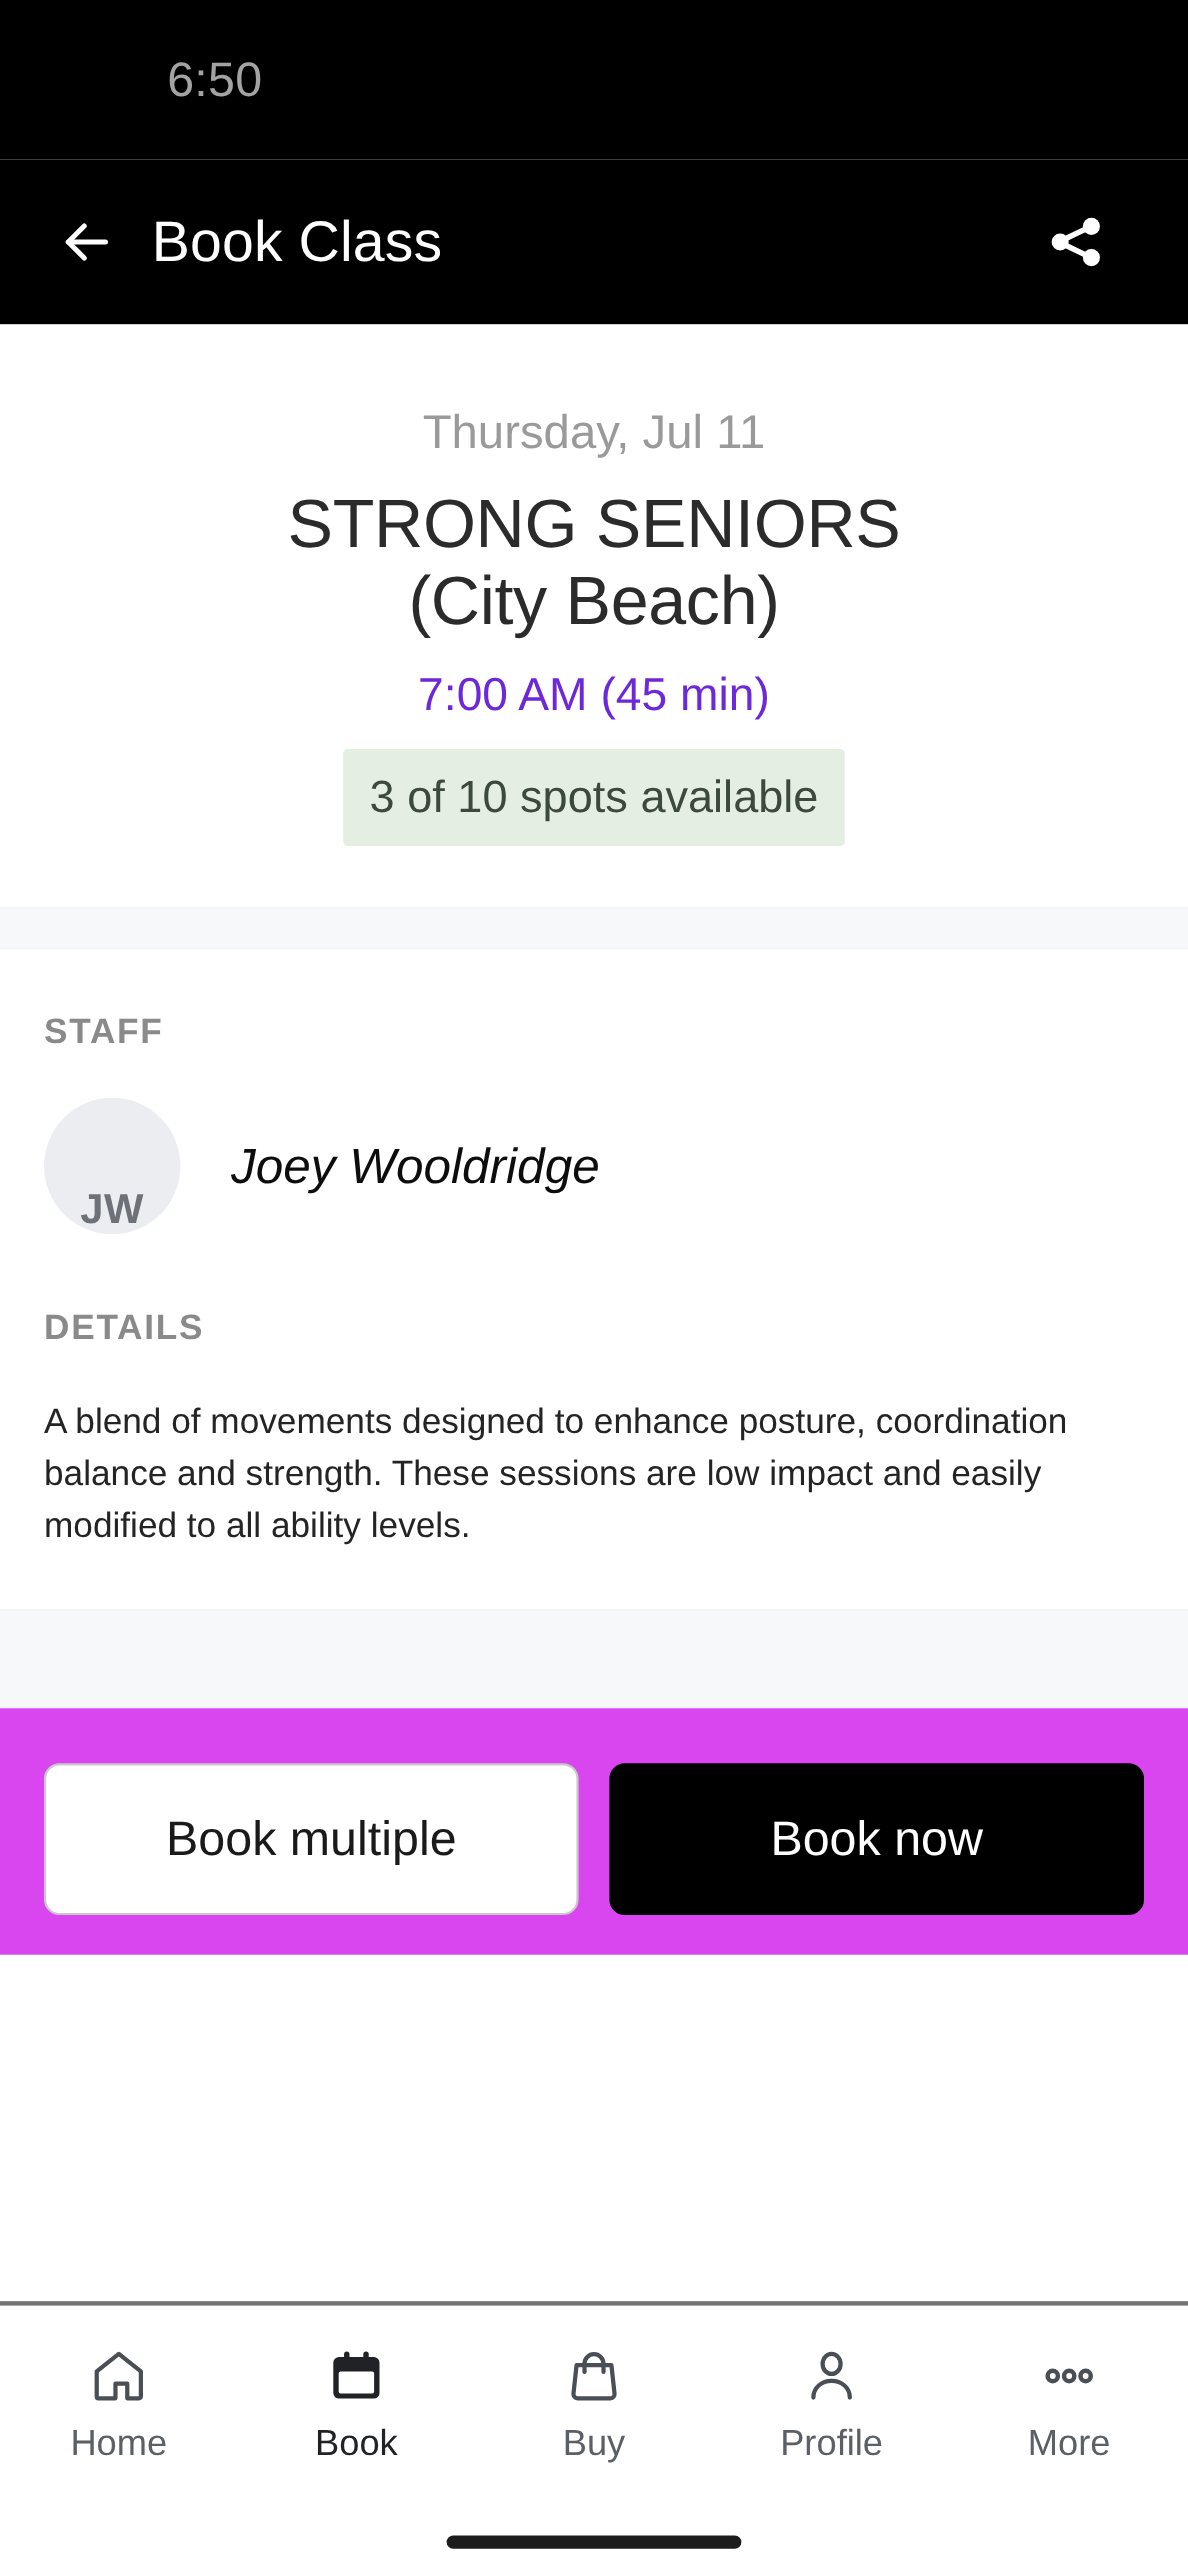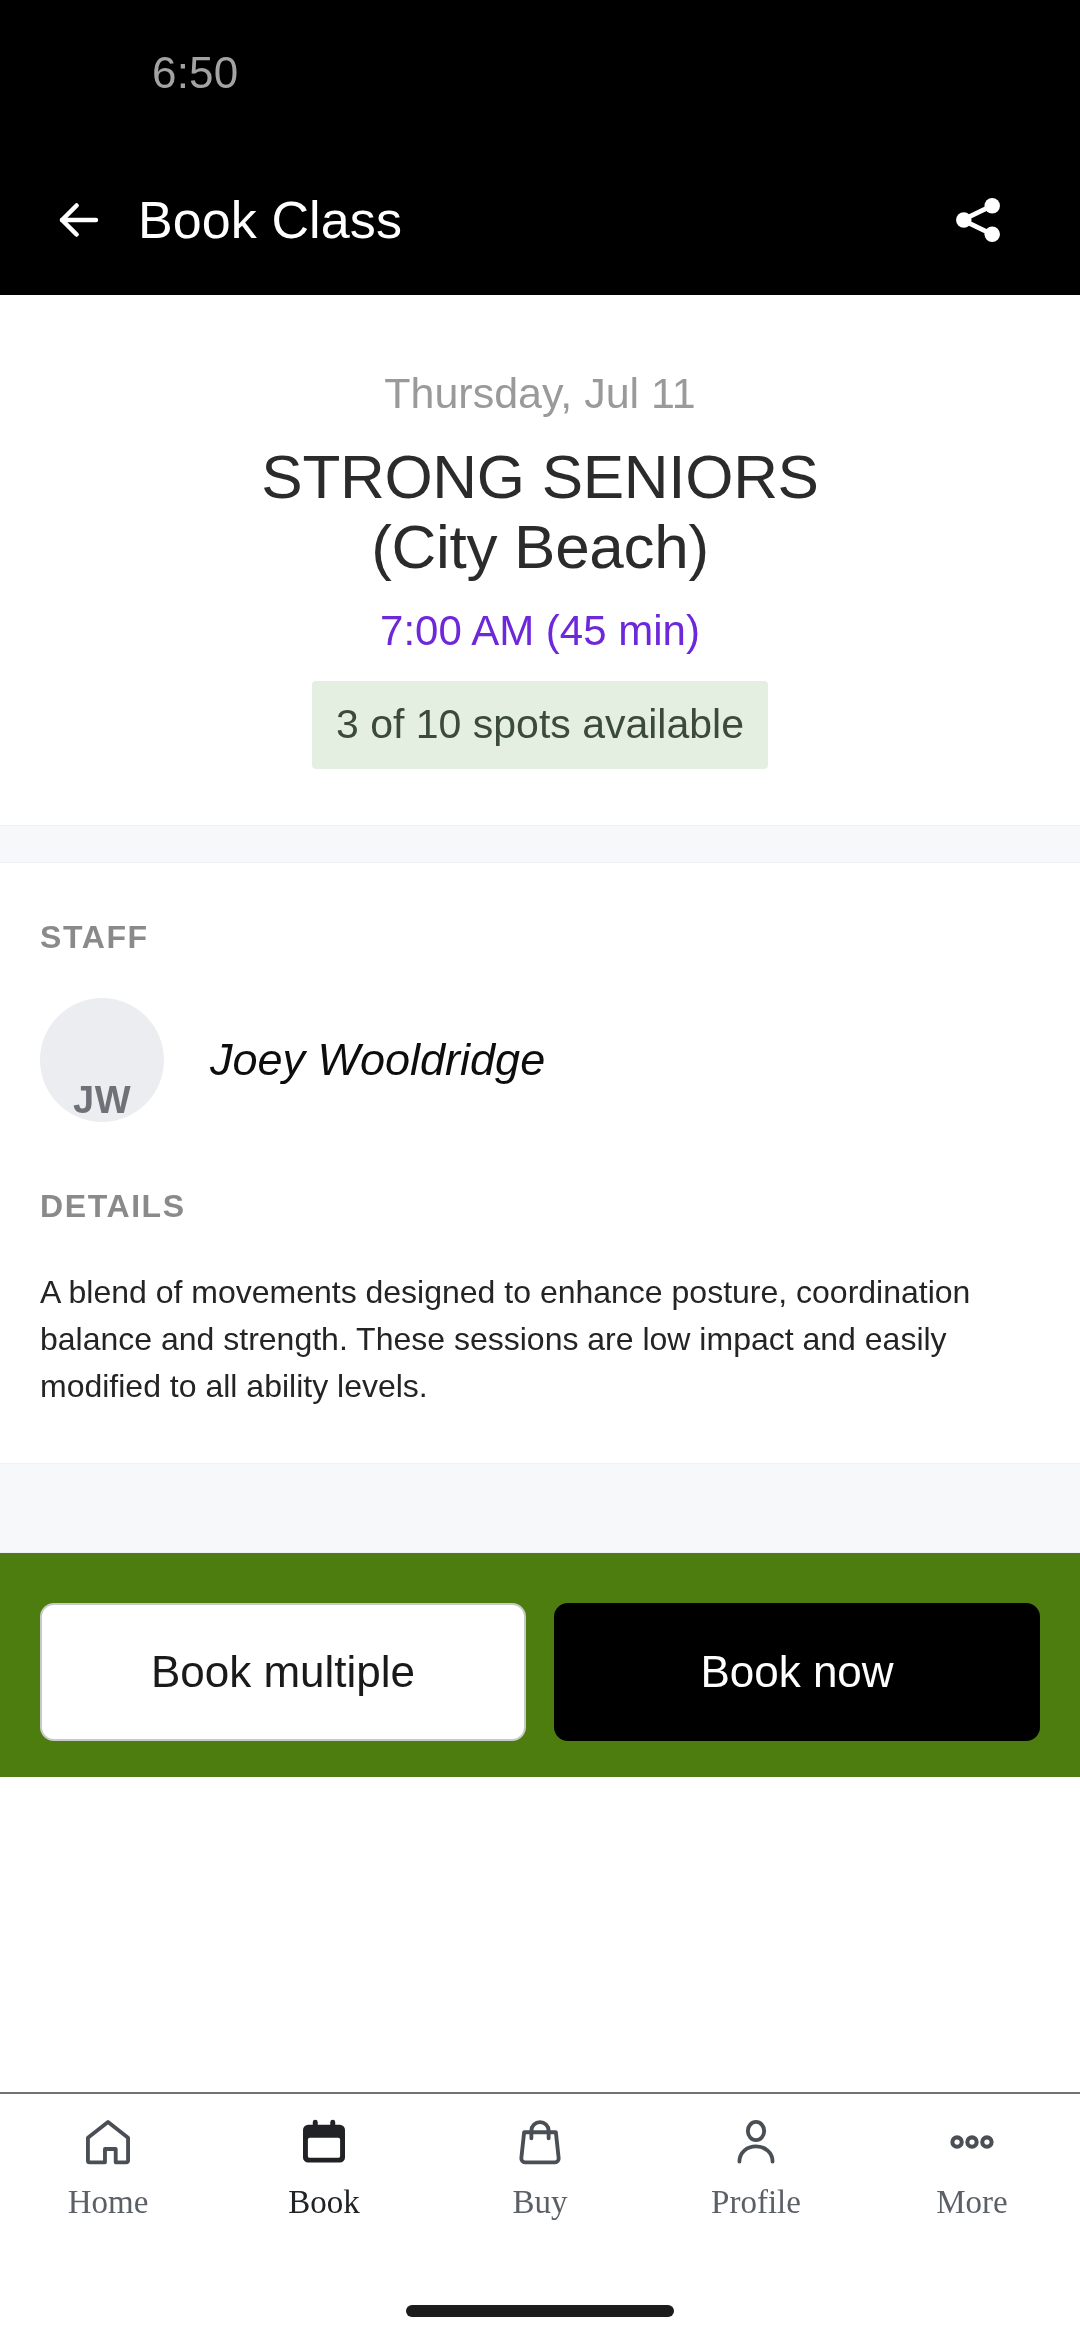--- a/index.html
+++ b/index.html
@@ -183,21 +183,21 @@
     padding-top: 44px;
     padding-bottom: 54px;
     padding-right: 20px;
   }
 
   
   .actions {
     display: flex;
     gap: 28px;
     padding: 50px 40px 36px 40px;
-    background: #4d7c0f;
+    background: #d946ef;
     flex: 0 0 auto;
   }
   .btn {
     flex: 1 1 0;
     height: 138px;
     border-radius: 14px;
     display: flex;
     align-items: center;
     justify-content: center;
     font-size: 44px;
@@ -212,26 +212,25 @@
   .btn-solid {
     background: #000000;
     border: 2px solid #000000;
     color: #ffffff;
   }
 
   
   .bottom-nav {
     height: 190px;
     background: #ffffff;
-    border-top: 2px solid #737373;
+    border-top: 4px solid #737373;
     display: flex;
     align-items: flex-start;
-    padding-top: 18px;
-    flex: 0 0 auto;
-    font-family: Liberation Serif, serif;
+    padding-top: 34px;
+    flex: 0 0 auto;
   }
   .nav-item {
     flex: 1 1 0;
     display: flex;
     flex-direction: column;
     align-items: center;
     gap: 14px;
     cursor: pointer;
   }
   .nav-icon {

